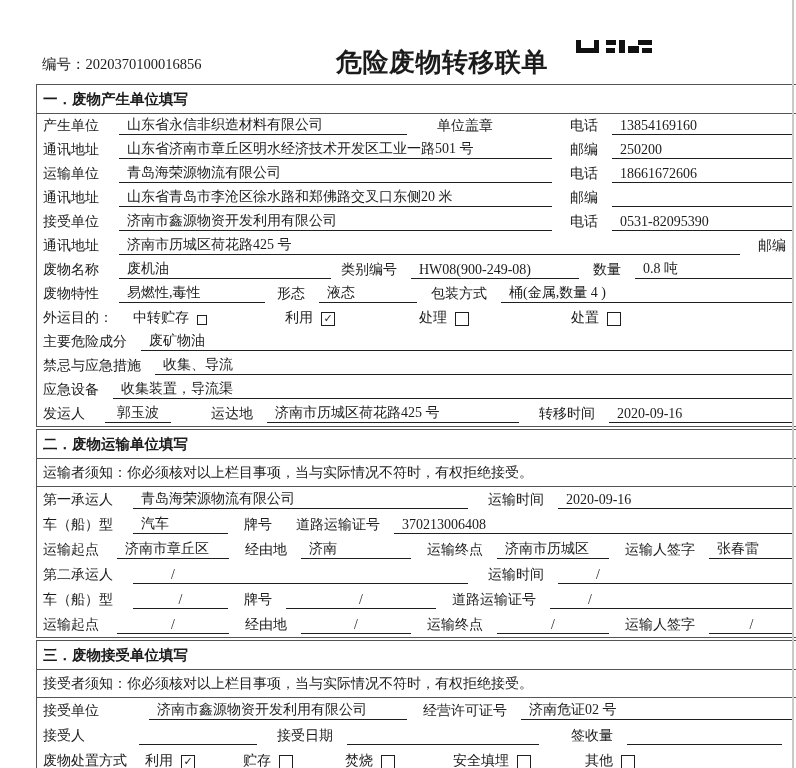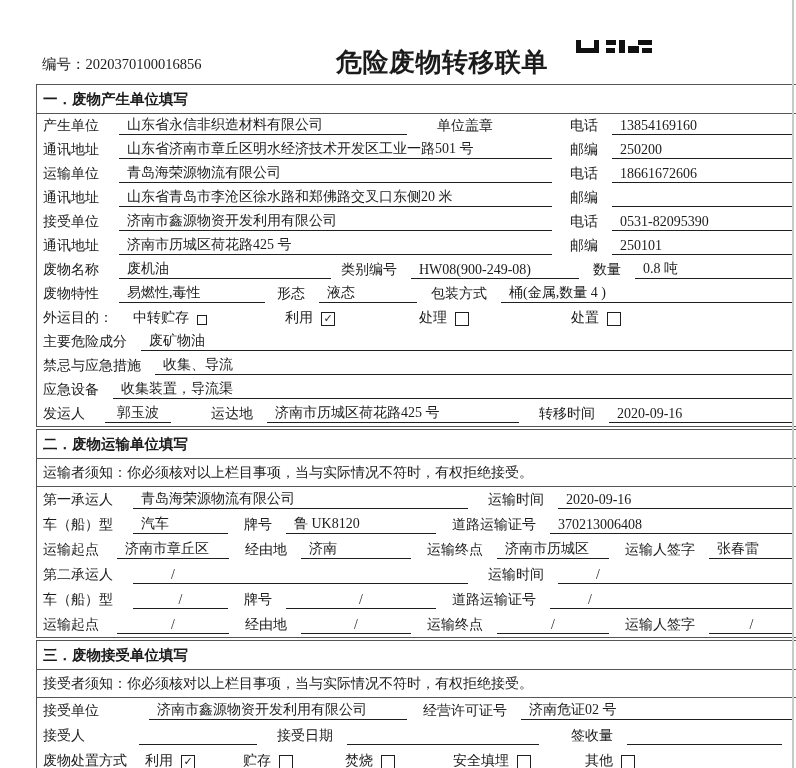--- a/index.html
+++ b/index.html
@@ -98,21 +98,20 @@
     <span class="lbl" style="width:62px">接受单位</span>
     <span class="u g">济南市鑫源物资开发利用有限公司</span>
     <span class="lbl" style="margin-left:12px">电话</span>
     <span class="u" style="width:182px">0531-82095390</span>
   </div>
 
   <div class="row">
     <span class="lbl" style="width:62px">通讯地址</span>
     <span class="u g">济南市历城区荷花路425 号</span>
     <span class="lbl" style="margin-left:12px">邮编</span>
-    <span class="u" style="width:182px">250101</span>
   </div>
 
   <div class="row">
     <span class="lbl" style="width:62px">废物名称</span>
     <span class="u" style="width:212px">废机油</span>
     <span class="lbl" style="margin-left:4px">类别编号</span>
     <span class="u" style="width:168px">HW08(900-249-08)</span>
     <span class="lbl" style="margin-left:8px">数量</span>
     <span class="u g">0.8 吨</span>
   </div>
@@ -179,21 +178,20 @@
     <span class="lbl" style="width:76px">第一承运人</span>
     <span class="u" style="width:335px">青岛海荣源物流有限公司</span>
     <span class="lbl" style="margin-left:14px">运输时间</span>
     <span class="u g">2020-09-16</span>
   </div>
 
   <div class="row row25">
     <span class="lbl" style="width:76px">车（船）型</span>
     <span class="u" style="width:95px">汽车</span>
     <span class="lbl" style="margin-left:10px">牌号</span>
-    <span class="u" style="width:150px">鲁 UK8120</span>
     <span class="lbl" style="margin-left:10px">道路运输证号</span>
     <span class="u g">370213006408</span>
   </div>
 
   <div class="row row25">
     <span class="lbl" style="width:60px">运输起点</span>
     <span class="u" style="width:112px">济南市章丘区</span>
     <span class="lbl" style="margin-left:10px">经由地</span>
     <span class="u" style="width:110px">济南</span>
     <span class="lbl" style="margin-left:10px">运输终点</span>

